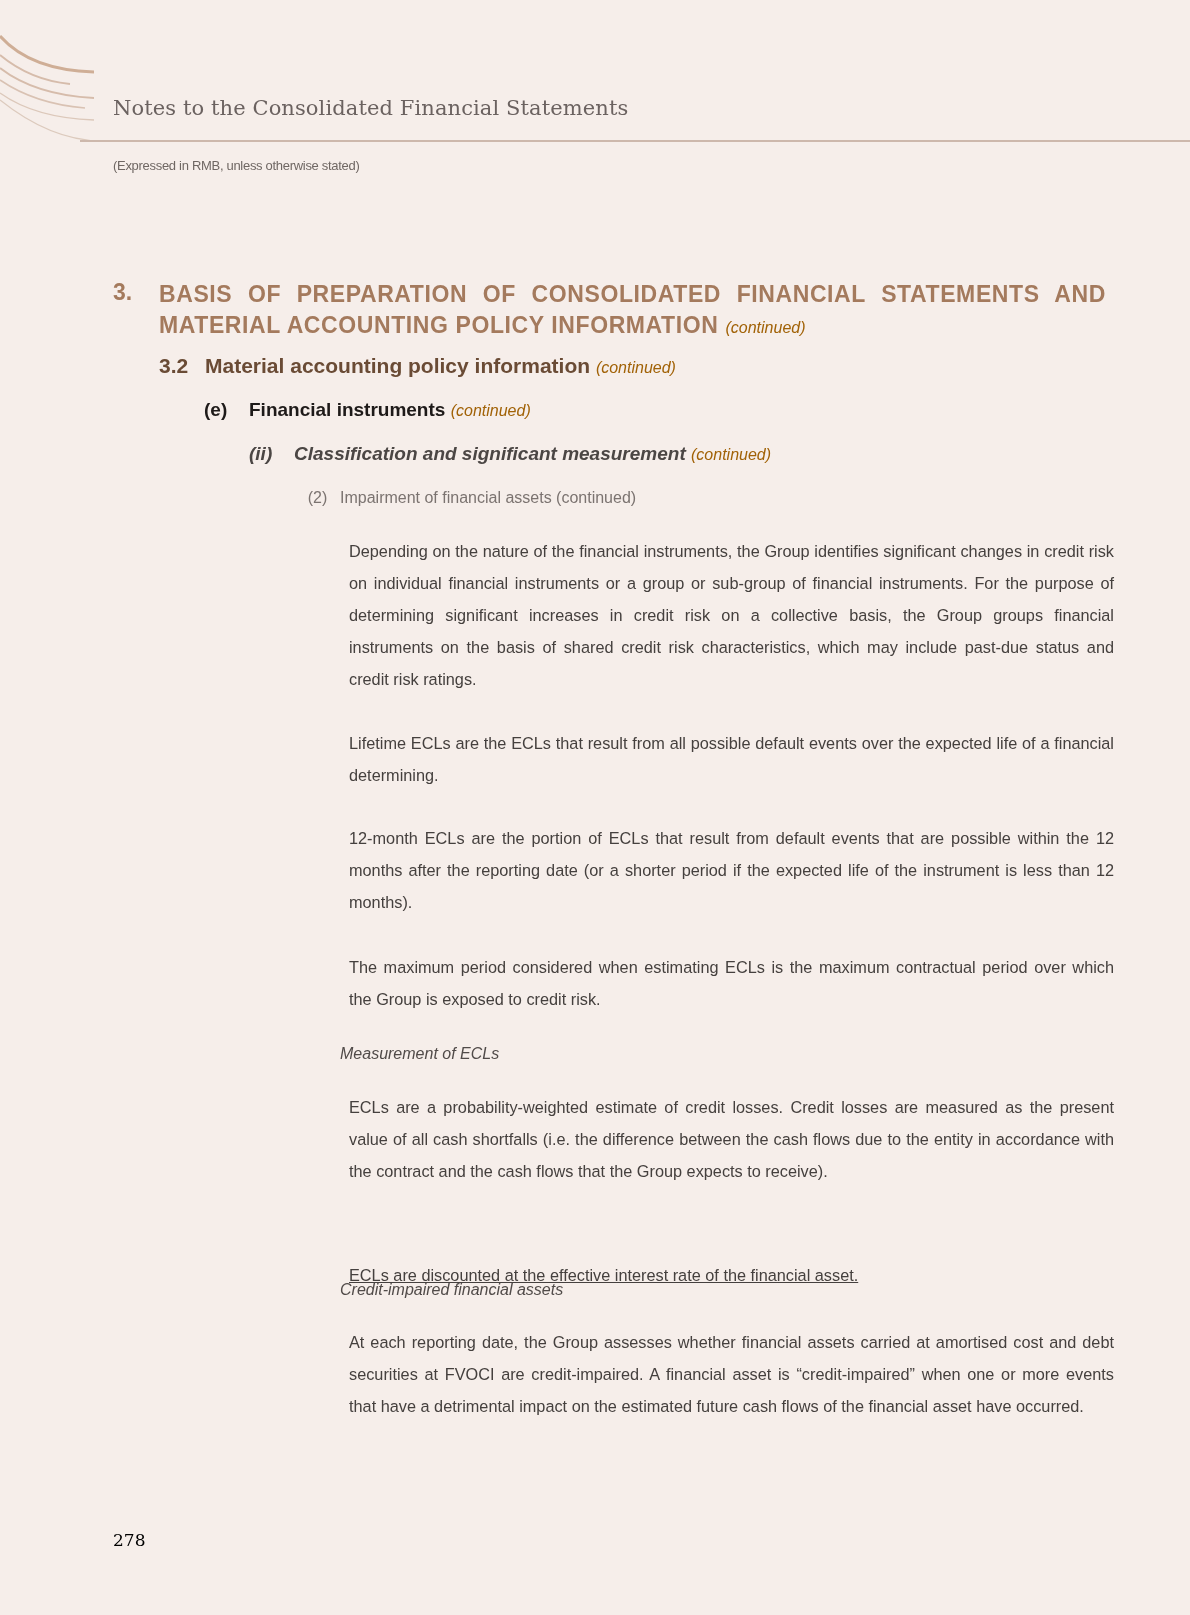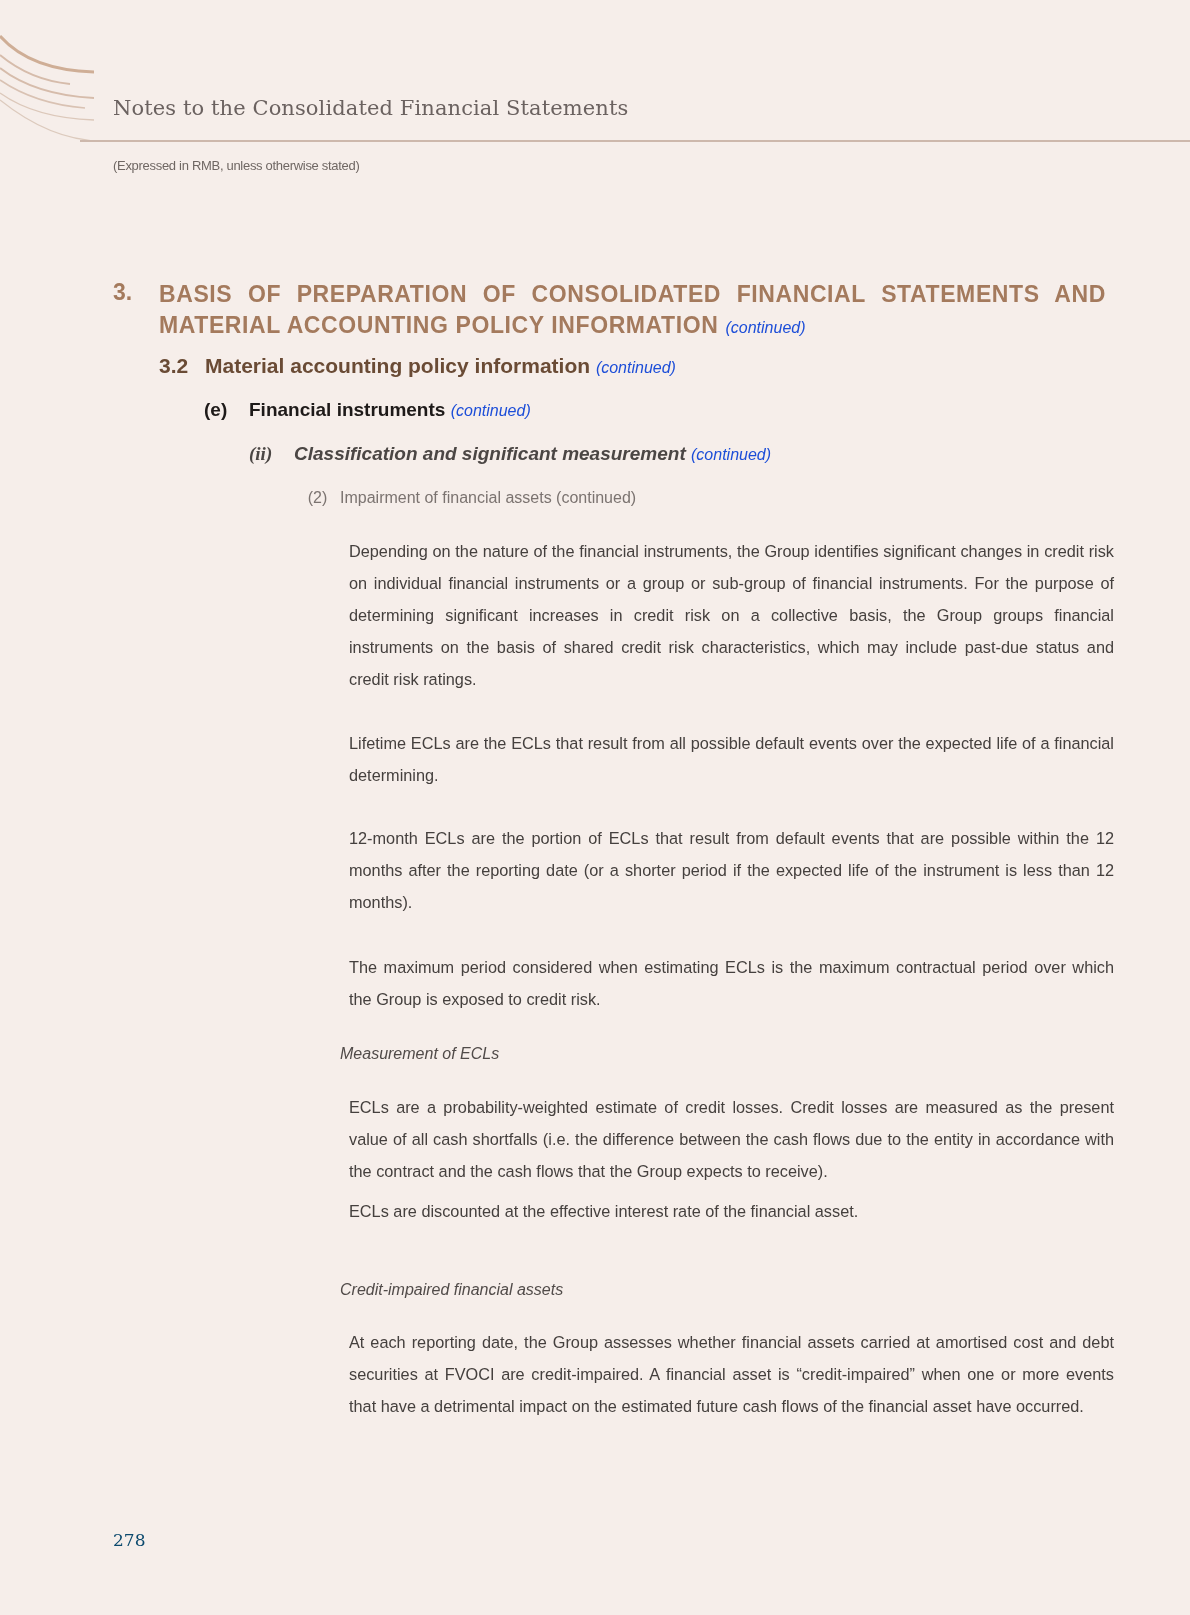--- a/index.html
+++ b/index.html
@@ -32,60 +32,60 @@
     font-size: 23px; color: #a47a5d;
   }
   .sec-title {
     position: absolute; left: 159px; top: 279px; width: 947px;
     font-family: "Liberation Sans", sans-serif; font-weight: bold;
     font-size: 23px; color: #a47a5d; line-height: 31px;
     text-align: justify; text-align-last: left; letter-spacing: 0.6px;
   }
   .cont {
     font-family: "Liberation Sans", sans-serif; font-style: italic;
-    font-weight: normal; font-size: 16px; color: #1d4ed8; letter-spacing: 0;
+    font-weight: normal; font-size: 16px; color: #a16207; letter-spacing: 0;
   }
   .sub32 {
     position: absolute; left: 159px; top: 354px;
     font-family: "Liberation Sans", sans-serif; font-weight: bold;
     font-size: 21px; color: #6a4b35;
   }
   .sub32 .lbl { display: inline-block; width: 46px; }
   .sube {
     position: absolute; left: 204px; top: 399px;
     font-family: "Liberation Sans", sans-serif; font-weight: bold;
     font-size: 19px; color: #1e1a19;
   }
   .sube .lbl { display: inline-block; width: 45px; }
   .subii {
     position: absolute; left: 249px; top: 443px;
     font-family: "Liberation Sans", sans-serif; font-weight: bold; font-style: italic;
     font-size: 19px; color: #4b4644;
   }
-  .subii .lbl { display: inline-block; width: 45px; font-family: Liberation Serif, serif; }
+  .subii .lbl { display: inline-block; width: 45px; }
   .sub2 {
     position: absolute; left: 295px; top: 489px;
     font-family: "Liberation Sans", sans-serif; 
     font-size: 16px; color: #7b7370; text-align: center;
   }
   .sub2 .lbl { display: inline-block; width: 45px; }
   .body {
     position: absolute; left: 340px; width: 765px;
     font-family: "Liberation Sans", sans-serif;
     font-size: 16.3px; line-height: 32px; color: #45403e;
     text-align: justify; margin: 9px;
   }
   .itl {
     position: absolute; left: 340px;
     font-family: "Liberation Sans", sans-serif; font-style: italic;
     font-size: 16px; color: #514b49;
   }
   .page-num {
     position: absolute; left: 113px; top: 1530px;
-    font-family: "DejaVu Serif", serif; font-size: 17px; color: #0c4a6e;
+    font-family: "DejaVu Serif", serif; font-size: 17px; color: #000000;
   }
 </style>
 </head>
 <body>
 
 <svg class="deco" width="100" height="150" viewBox="0 0 100 150">
   <path d="M0 36 Q 30 70 94 72" fill="none" stroke="#cfae96" stroke-width="3"></path>
   <path d="M0 55 Q 30 80 70 84" fill="none" stroke="#d6bcab" stroke-width="2"></path>
   <path d="M0 68 Q 35 95 94 98" fill="none" stroke="#d6bcab" stroke-width="2"></path>
   <path d="M0 80 Q 35 104 85 108" fill="none" stroke="#d9c2b3" stroke-width="1.6"></path>
@@ -122,18 +122,18 @@
   <span class="lbl">(2)</span><span>Impairment of financial assets (continued)</span>
 </div>
 
 <p class="body" style="top:526px;">Depending on the nature of the financial instruments, the Group identifies significant changes in credit risk on individual financial instruments or a group or sub-group of financial instruments. For the purpose of determining significant increases in credit risk on a collective basis, the Group groups financial instruments on the basis of shared credit risk characteristics, which may include past-due status and credit risk ratings.</p>
 <p class="body" style="top:718px;">Lifetime ECLs are the ECLs that result from all possible default events over the expected life of a financial determining.</p>
 <p class="body" style="top:813px;">12-month ECLs are the portion of ECLs that result from default events that are possible within the 12 months after the reporting date (or a shorter period if the expected life of the instrument is less than 12 months).</p>
 <p class="body" style="top:942px;">The maximum period considered when estimating ECLs is the maximum contractual period over which the Group is exposed to credit risk.</p>
 
 <div class="itl" style="top:1045px;">Measurement of ECLs</div>
 <p class="body" style="top:1082px;">ECLs are a probability-weighted estimate of credit losses. Credit losses are measured as the present value of all cash shortfalls (i.e. the difference between the cash flows due to the entity in accordance with the contract and the cash flows that the Group expects to receive).</p>
-<p class="body" style="top:1186px;">ECLs are discounted at the effective interest rate of the financial asset.</p>
+<p class="body" style="top:1250px;text-decoration:underline;">ECLs are discounted at the effective interest rate of the financial asset.</p>
 
 <div class="itl" style="top:1281px;">Credit-impaired financial assets</div>
 <p class="body" style="top:1317px;">At each reporting date, the Group assesses whether financial assets carried at amortised cost and debt securities at FVOCI are credit-impaired. A financial asset is “credit-impaired” when one or more events that have a detrimental impact on the estimated future cash flows of the financial asset have occurred.</p>
 
 <div class="page-num">278</div>
 
 </body></html>

